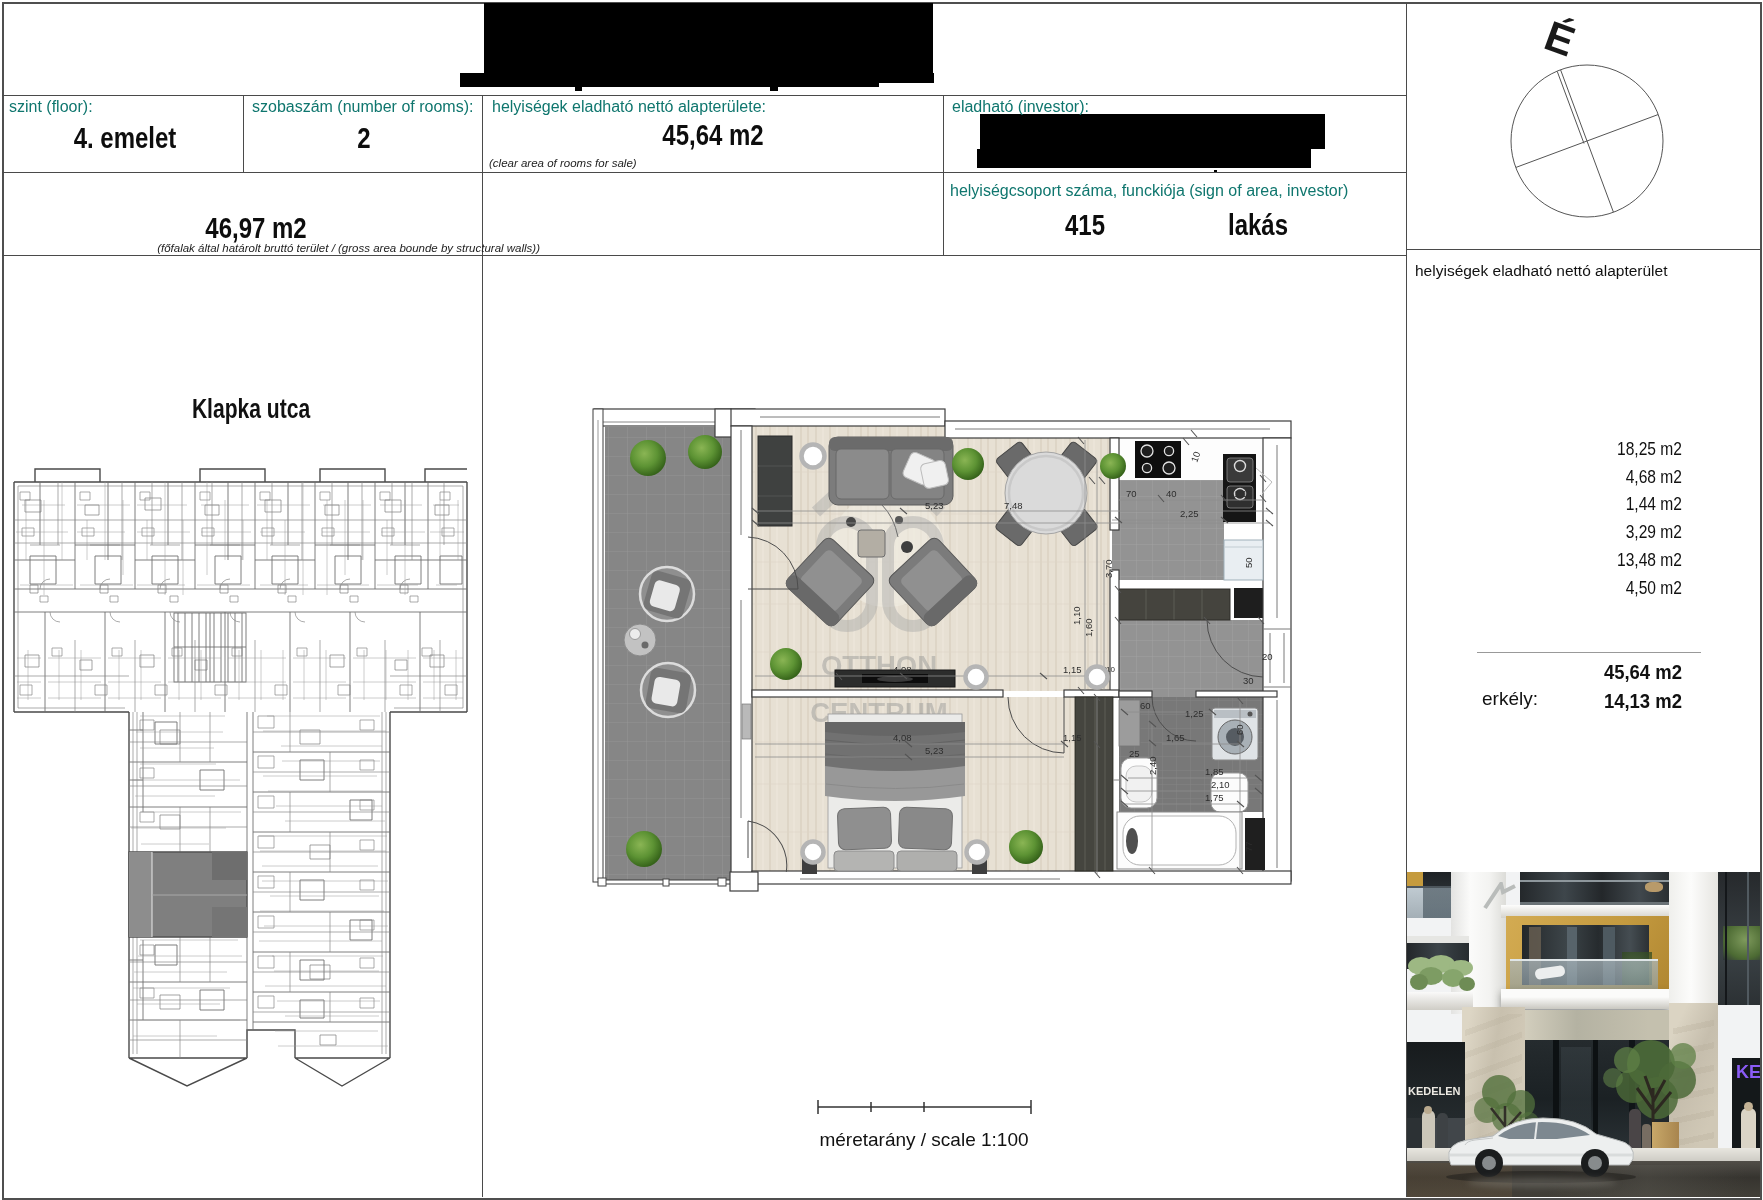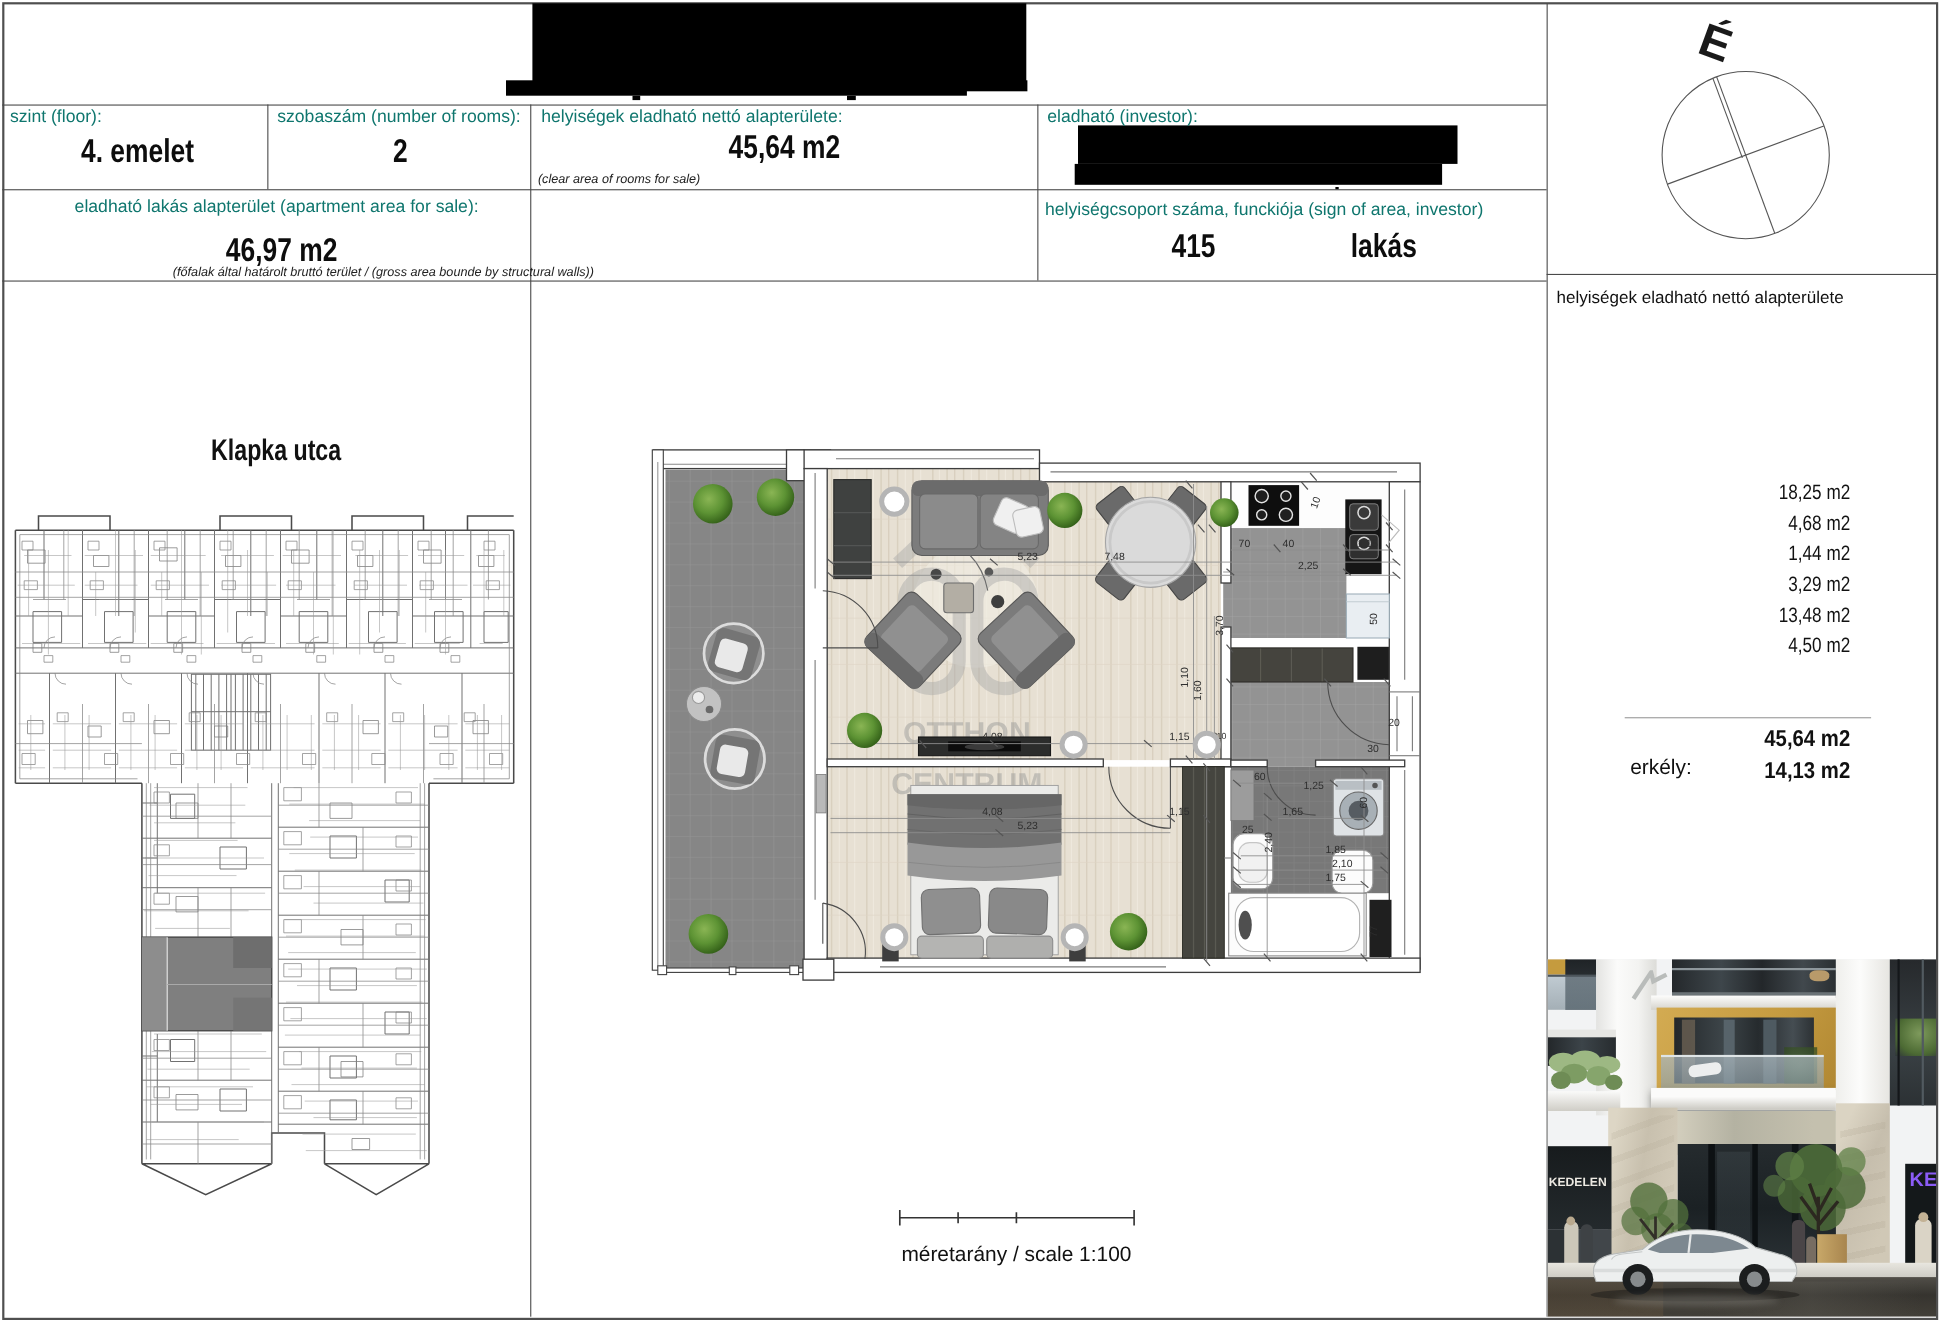--- a/index.html
+++ b/index.html
@@ -37,39 +37,38 @@
   <div class="blk" style="left:977px;top:149px;width:334px;height:19px;"></div>
   <div class="blk" style="left:1214px;top:170px;width:3px;height:2px;"></div>
 
   <div class="lbl" style="left:9px;top:98px;">szint (floor):</div>
   <div class="big" style="left:125px;top:123px;">4. emelet</div>
   <div class="lbl" style="left:252px;top:98px;">szobaszám (number of rooms):</div>
   <div class="big" style="left:364px;top:123px;">2</div>
   <div class="lbl" style="left:492px;top:98px;">helyiségek eladható nettó alapterülete:</div>
   <div class="big" style="left:713px;top:120px;">45,64 m2</div>
   <div class="small-i" style="left:489px;top:157px;">(clear area of rooms for sale)</div>
-  <div class="lbl" style="left:10px;top:180px;width:483px;text-align:center;">eladható lakás alapterület (apartment area for sale):</div>
   <div class="big" style="left:256px;top:213px;">46,97 m2</div>
   <div class="small-i" style="left:0px;top:242px;width:540px;text-align:right;">(főfalak által határolt bruttó terület / (gross area bounde by structural walls))</div>
   <div class="lbl" style="left:952px;top:98px;">eladható (investor):</div>
   <div class="lbl" style="left:950px;top:182px;">helyiségcsoport száma, funckiója (sign of area, investor)</div>
   <div class="big" style="left:1085px;top:210px;">415</div>
   <div class="big" style="left:1258px;top:210px;">lakás</div>
 
   <svg class="abs" style="left:1406px;top:3px;" width="354" height="246" viewBox="0 0 354 246">
     <circle cx="181" cy="138" r="76" fill="none" stroke="#555" stroke-width="1"></circle>
     <g stroke="#555" stroke-width="1">
       <line x1="154.6" y1="66.9" x2="207.4" y2="209.1"></line>
       <line x1="151.2" y1="68.3" x2="178" y2="140.5"></line>
       <line x1="110" y1="164.4" x2="252" y2="111.6"></line>
     </g>
     <text x="140" y="48" font-size="42" font-weight="bold" fill="#1a1a1a" font-family="Liberation Sans, sans-serif" transform="rotate(20 148 34)">É</text>
   </svg>
 
-  <div class="abs" style="left:1415px;top:262px;font-size:15.5px;">helyiségek eladható nettó alapterülete</div>
+  <div class="abs" style="left:1415px;top:262px;font-size:15.5px;">helyiségek eladható nettó alapterület</div>
   <div class="abs" style="left:1520px;top:435px;width:162px;text-align:right;font-size:19px;line-height:27.7px;transform:scaleX(0.82);transform-origin:100% 0;">
     18,25 m2<br>4,68 m2<br>1,44 m2<br>3,29 m2<br>13,48 m2<br>4,50 m2
   </div>
   <div class="ln" style="left:1477px;top:652px;width:224px;height:1px;background:#999;"></div>
   <div class="abs" style="left:1520px;top:657px;width:162px;text-align:right;font-size:21px;font-weight:bold;line-height:29px;transform:scaleX(0.88);transform-origin:100% 0;">45,64 m2<br>14,13 m2</div>
   <div class="abs" style="left:1482px;top:688px;font-size:19px;">erkély:</div>
 
   <svg class="abs" style="left:482px;top:1090px;" width="700" height="70" viewBox="0 0 700 70">
     <line x1="336" y1="17" x2="549" y2="17" stroke="#333" stroke-width="1.5"></line>
     <line x1="336" y1="10" x2="336" y2="24" stroke="#333" stroke-width="1.5"></line>
@@ -549,21 +548,21 @@
     <div class="abs" style="left:222px;top:168px;width:6px;height:117px;background:#101518;"></div>
     <div class="abs" style="left:154px;top:175px;width:30px;height:110px;background:linear-gradient(180deg,#3a434788,#2a323666);"></div>
 
     <div class="abs" style="left:55px;top:135px;width:63px;height:148px;background:linear-gradient(100deg,#ddd6c5 10%,#c8c0ae 45%,#d2cab8 80%);"></div>
     <div class="abs" style="left:58px;top:142px;width:57px;height:140px;background:repeating-linear-gradient(160deg,#0000 0 15px,#b0a79333 15px 21px);"></div>
 
     <div class="abs" style="left:262px;top:131px;width:49px;height:154px;background:linear-gradient(115deg,#dbd4c3 15%,#c6bead 45%,#d0c8b6 80%);"></div>
     <div class="abs" style="left:266px;top:140px;width:41px;height:142px;background:repeating-linear-gradient(168deg,#0000 0 16px,#aaa08c33 16px 22px);"></div>
 
     <div class="abs" style="left:0;top:170px;width:58px;height:76px;background:linear-gradient(180deg,#171b1d,#242a2d);"></div>
-    <div class="abs" style="left:1px;top:197px;width:56px;height:13px;color:#ece9e2;font-size:11px;font-weight:bold;font-family:'Liberation Sans',sans-serif;letter-spacing:0;">KEDELEΝ</div>
+    <div class="abs" style="left:1px;top:213px;width:56px;height:13px;color:#ece9e2;font-size:11px;font-weight:bold;font-family:'Liberation Sans',sans-serif;letter-spacing:0;">KEDELEΝ</div>
     <div class="abs" style="left:0;top:246px;width:58px;height:42px;background:#41464a;"></div>
     <div class="abs" style="left:0;top:246px;width:20px;height:42px;background:#2c3134;"></div>
 
     <div class="abs" style="left:325px;top:186px;width:28px;height:100px;background:#14181a;"></div>
     <div class="abs" style="left:329px;top:190px;width:24px;height:20px;color:#8b5cf6;font-size:18px;font-weight:bold;font-family:'Liberation Sans',sans-serif;">KE</div>
 
     <svg class="abs" style="left:186px;top:150px;" width="118" height="140" viewBox="0 0 118 140">
       <g fill="#4c6a38">
         <circle cx="58" cy="42" r="24" opacity="0.92"></circle>
         <circle cx="84" cy="58" r="19" opacity="0.85"></circle>

